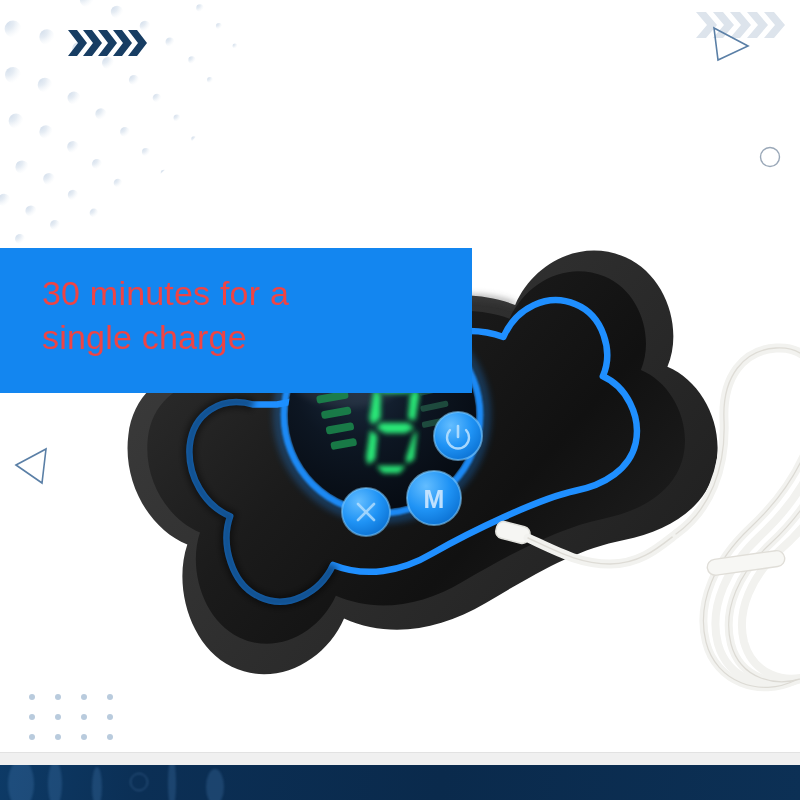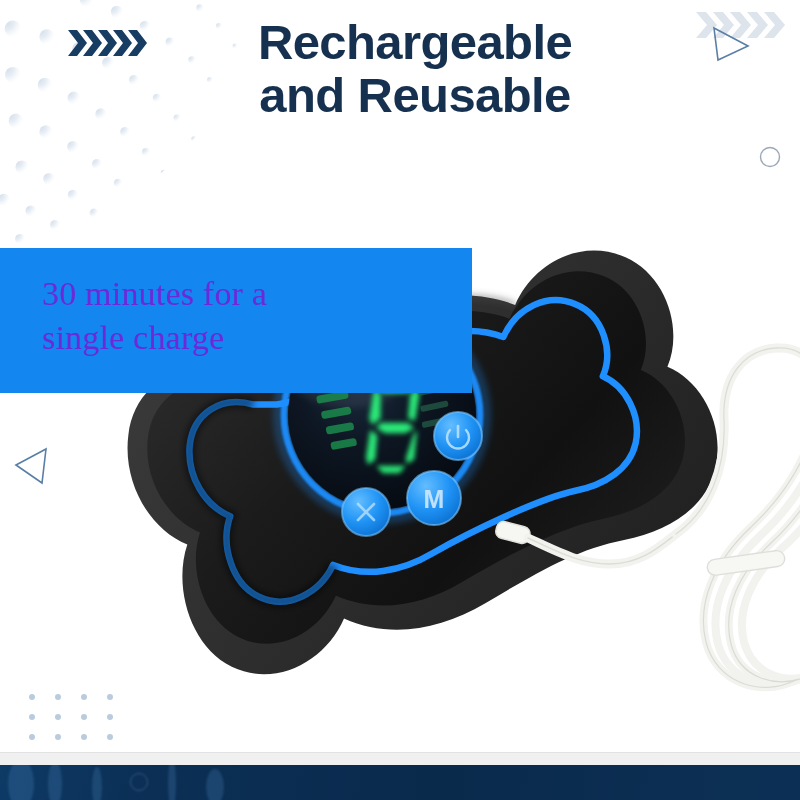--- a/index.html
+++ b/index.html
@@ -75,27 +75,26 @@
     position: absolute;
     left: 0; top: 248px;
     width: 472px;
     height: 145px;
     background: #1386f0;
   }
   .banner-text {
     position: absolute;
     left: 42px; top: 272px;
     width: 400px;
-    color: #6d28d9;
+    color: #ef4444;
     font-size: 34px;
     font-weight: 300;
     line-height: 1.28;
     letter-spacing: 0.2px;
     white-space: pre-line;
-    font-family: Liberation Serif, serif;
   }
 
   
   .product { position: absolute; left: 110px; top: 150px; width: 700px; height: 580px; }
 
   
   .footer-strip {
     position: absolute;
     left: 0; top: 752px;
     width: 800px; height: 13px;
@@ -464,22 +463,20 @@
       <g transform="rotate(-8 636 420)">
         <rect x="598" y="405" width="78" height="16" rx="8" fill="#f7f7f4" stroke="#e0ded8" stroke-width="1.4"></rect>
       </g>
     </g>
   </svg>
 
   <div class="banner"></div>
   <div class="banner-text">30 minutes for a
 single charge</div>
 
-  <div class="headline">Rechargeable
-and Reusable</div>
 
   <div class="footer-strip"></div>
   <div class="footer-band">
     <div class="wisp" style="left:8px; top:-6px; width:26px; height:50px;"></div>
     <div class="wisp" style="left:48px; top:-4px; width:14px; height:46px;"></div>
     <div class="wisp" style="left:92px; top:2px; width:10px; height:40px;"></div>
     <div class="wisp" style="left:130px; top:8px; width:16px; height:16px; border-radius:50%; background:none; border:1.5px solid rgba(120,170,220,0.35);"></div>
     <div class="wisp" style="left:168px; top:-8px; width:8px; height:52px;"></div>
     <div class="wisp" style="left:206px; top:4px; width:18px; height:36px;"></div>
   </div>

